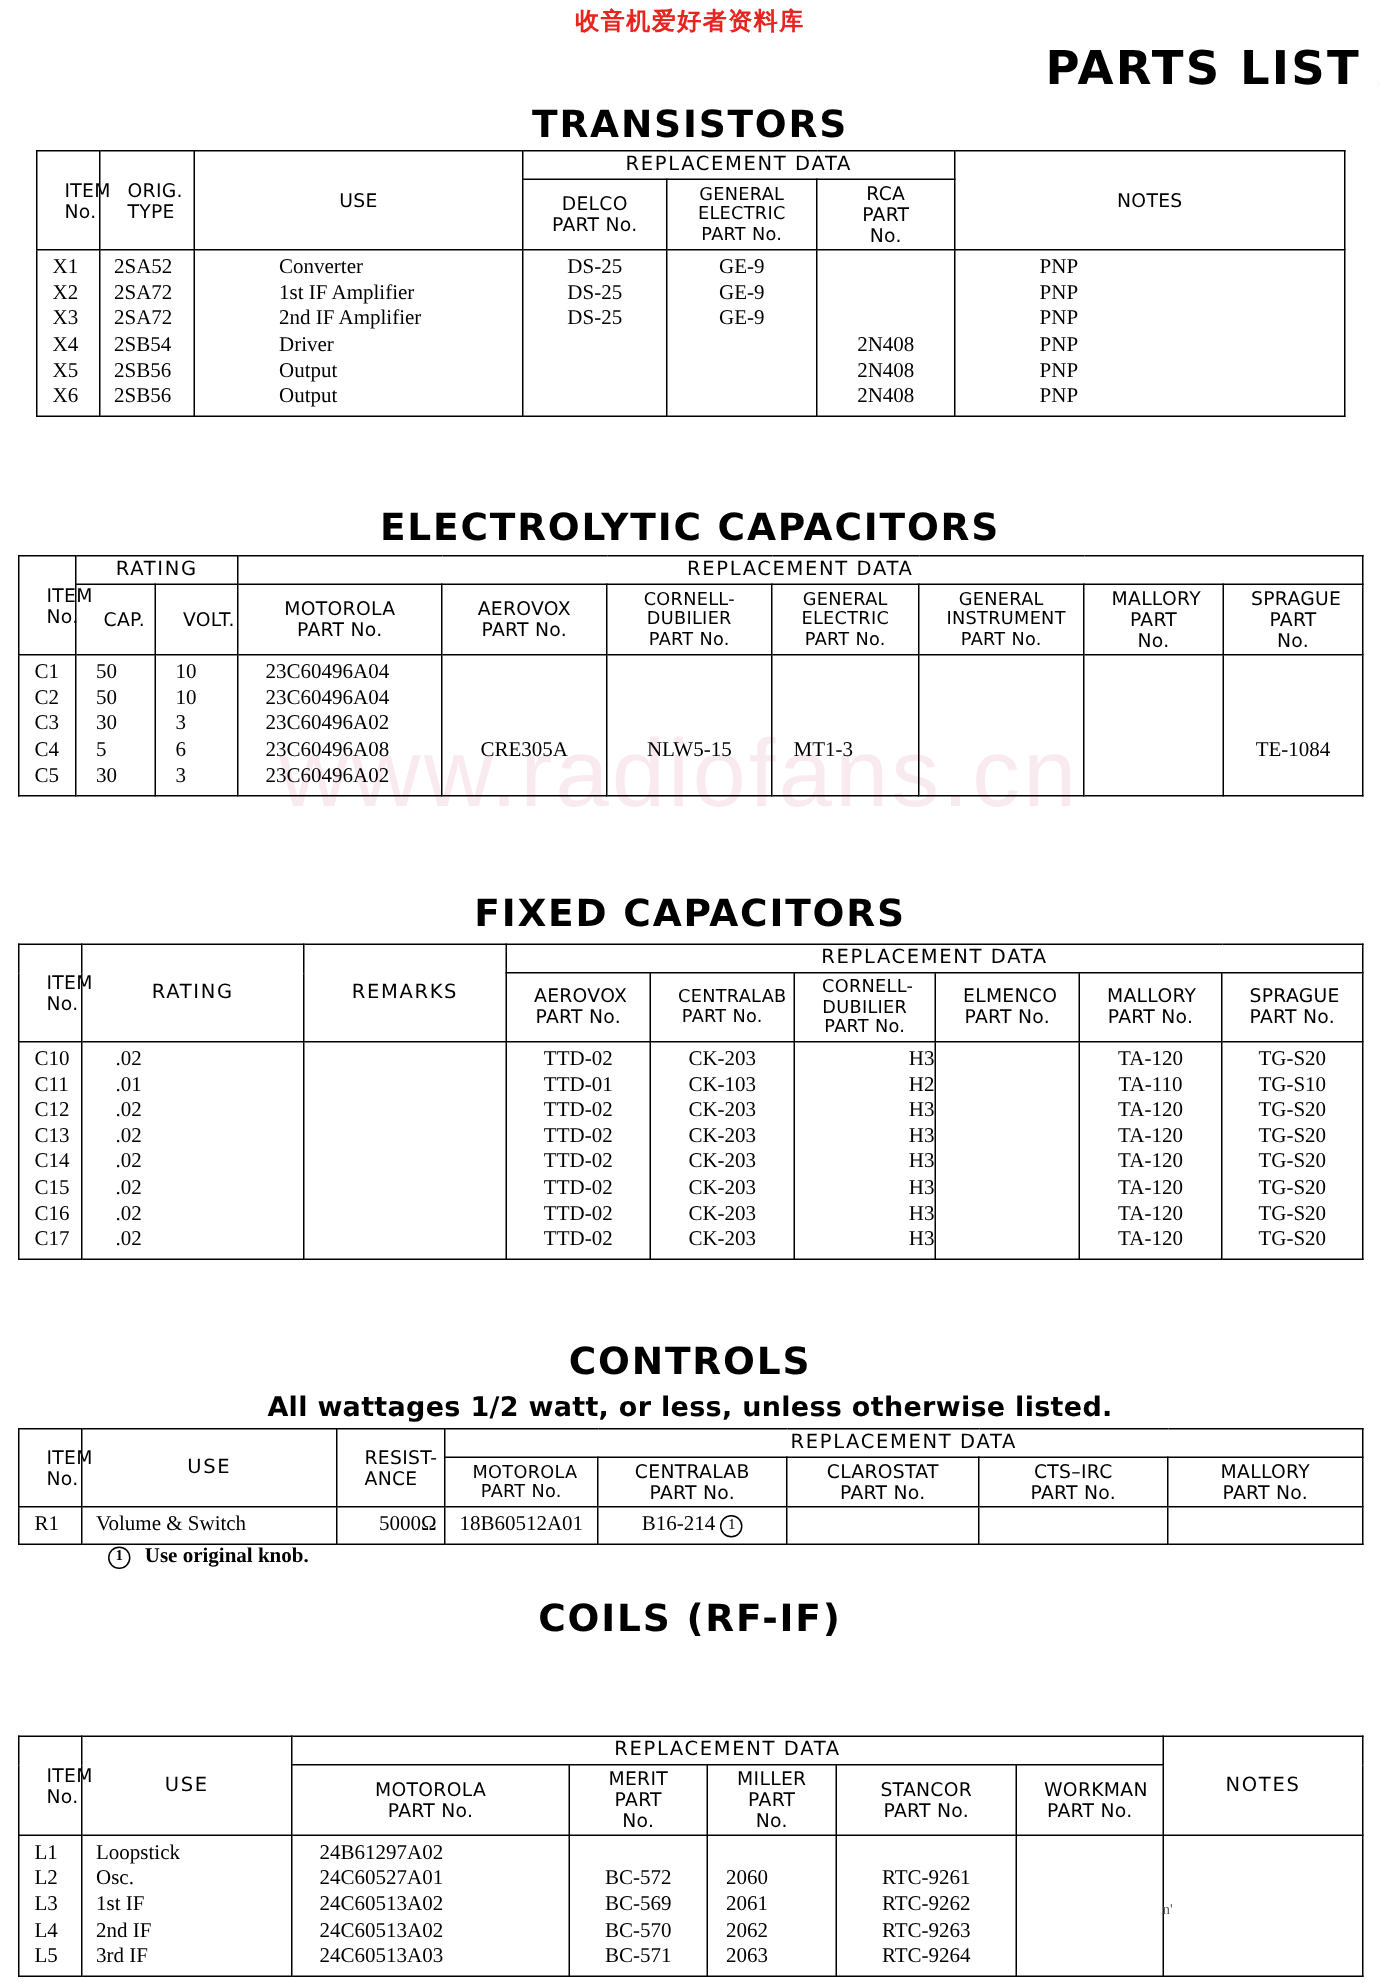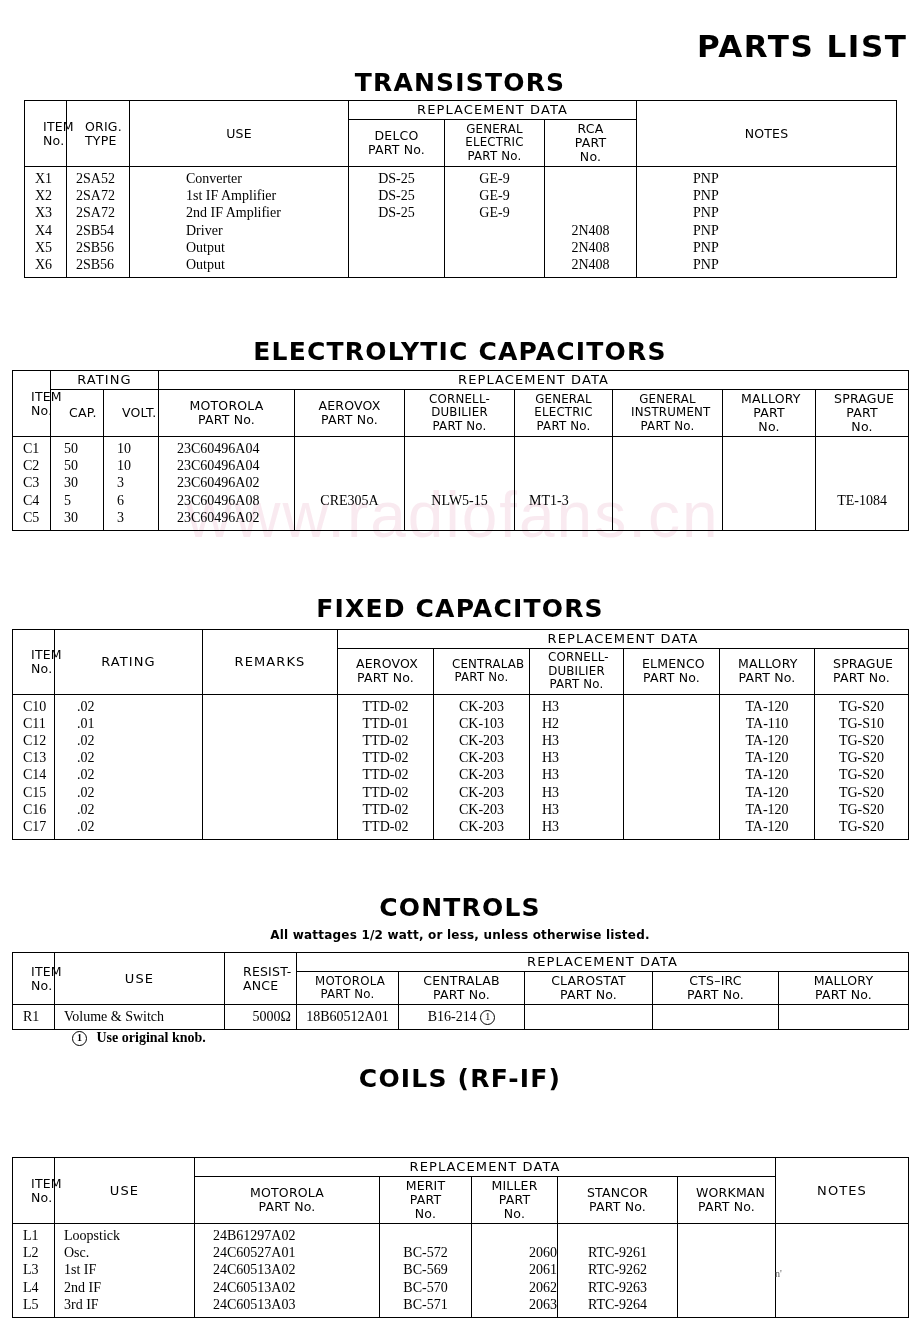--- a/index.html
+++ b/index.html
@@ -77,21 +77,21 @@
     letter-spacing: 1.2px;
     text-align: center;
     width: 100%;
     left: 0;
     z-index: 5;
   }
   .sec-sub {
     position: absolute;
     font-family: "DejaVu Sans", sans-serif;
     font-weight: bold;
-    font-size: 12px;
+    font-size: 18px;
     text-align: center;
     width: 100%;
     left: 0;
     z-index: 5;
     letter-spacing: 0.2px;
   }
 
   
   table.pl {
     position: absolute;
@@ -165,20 +165,21 @@
     font-family: "Liberation Serif", serif;
     font-size: 10px;
     color: #555;
     z-index: 7;
   }
 </style>
 </head>
 <body>
 
 <div class="wm-top">
+  <div class="wm-line2">收音机爱好者资料库</div>
 </div>
 
 <div class="page-title">PARTS LIST AN</div>
 
 <div class="wm-faint wm-faint-1">www.radiofans.cn</div>
 
 <div class="sec-title" style="top:68px;">TRANSISTORS</div>
 
 <table class="pl" id="tbl-transistors" style="left:24px; top:100px; width:872px;">
   <colgroup>
@@ -509,21 +510,21 @@
     <td class="dcell ctr">
       <span class="ln">CK-203</span>
       <span class="ln">CK-103</span>
       <span class="ln">CK-203</span>
       <span class="ln">CK-203</span>
       <span class="ln">CK-203</span>
       <span class="ln">CK-203</span>
       <span class="ln">CK-203</span>
       <span class="ln">CK-203</span>
     </td>
-    <td class="dcell" style="padding-left:12px !important;text-align:left;">
+    <td class="dcell" style="padding-left:12px !important;text-align:right;">
       <span class="ln">H3</span>
       <span class="ln">H2</span>
       <span class="ln">H3</span>
       <span class="ln">H3</span>
       <span class="ln">H3</span>
       <span class="ln">H3</span>
       <span class="ln">H3</span>
       <span class="ln">H3</span>
     </td>
     <td class="dcell ctr">
@@ -697,21 +698,21 @@
       <span class="ln">24C60513A02</span>
       <span class="ln">24C60513A03</span>
     </td>
     <td class="dcell ctr">
       <span class="ln blank">.</span>
       <span class="ln">BC-572</span>
       <span class="ln">BC-569</span>
       <span class="ln">BC-570</span>
       <span class="ln">BC-571</span>
     </td>
-    <td class="dcell" style="padding-left:12px !important;text-align:right;">
+    <td class="dcell" style="padding-left:12px !important;text-align:left;">
       <span class="ln blank">.</span>
       <span class="ln">2060</span>
       <span class="ln">2061</span>
       <span class="ln">2062</span>
       <span class="ln">2063</span>
     </td>
     <td class="dcell ctr">
       <span class="ln blank">.</span>
       <span class="ln">RTC-9261</span>
       <span class="ln">RTC-9262</span>

